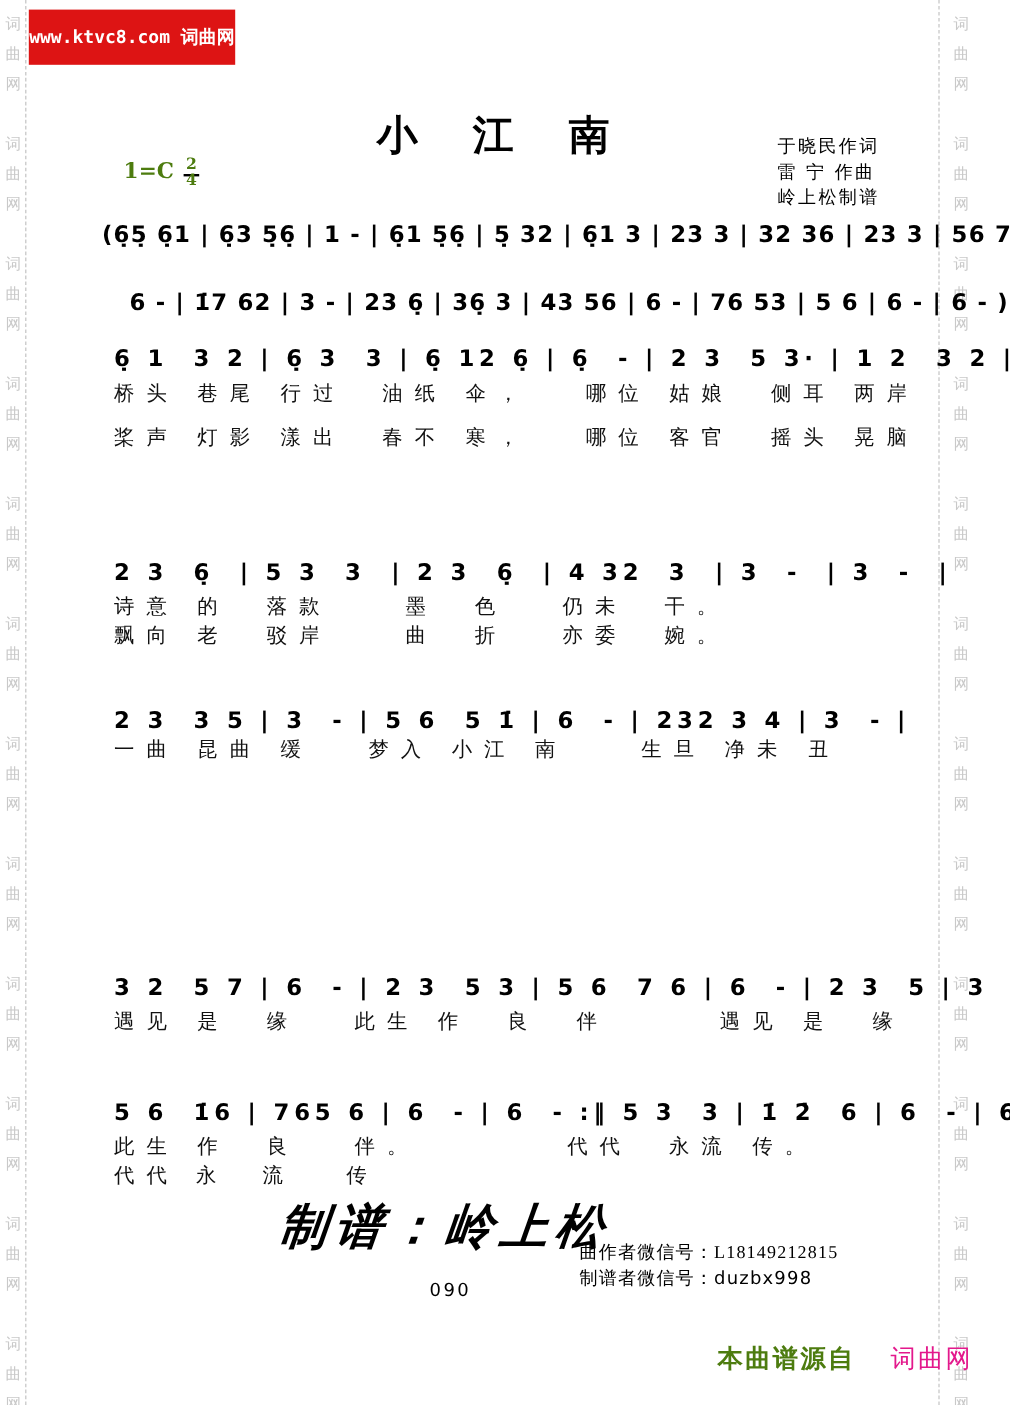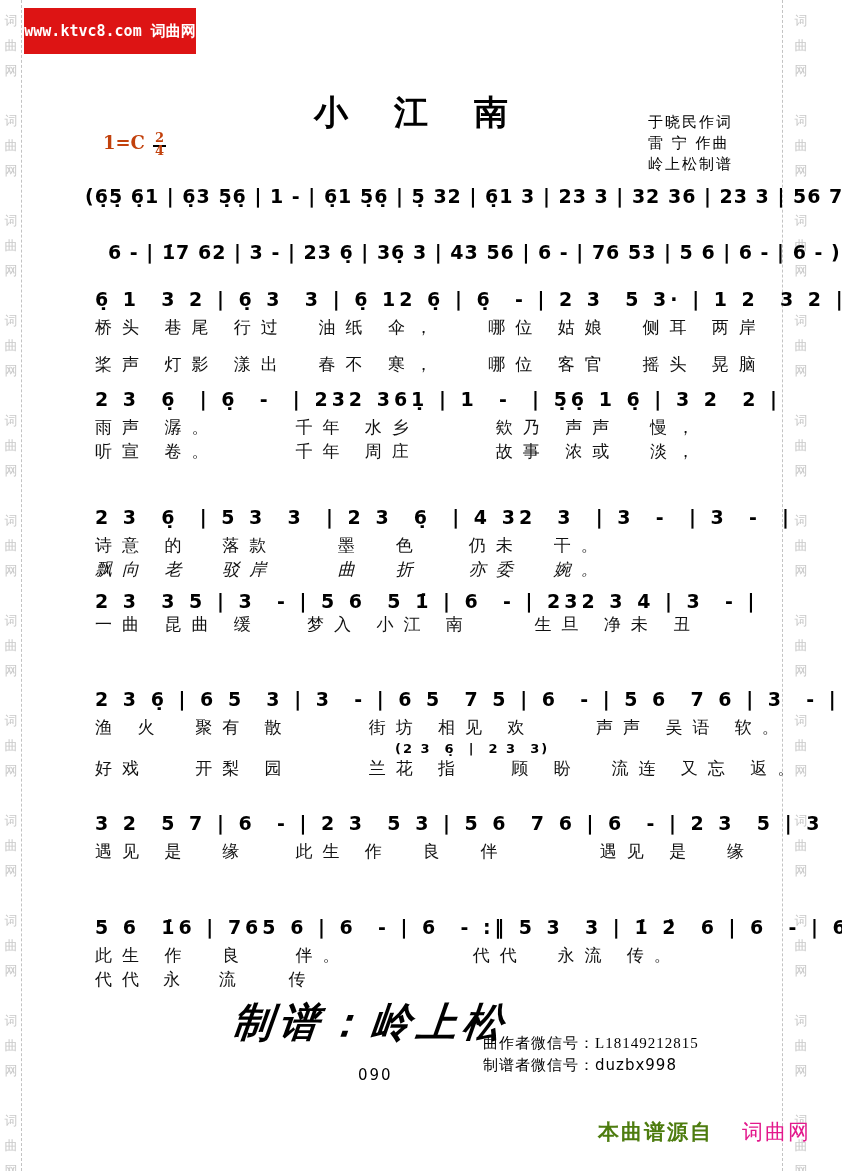--- a/index.html
+++ b/index.html
@@ -17,21 +17,21 @@
 
   
   .wm-box{position:absolute;left:8px;top:8px;width:172px;height:46px;background:#dd1414;
           color:#ffffff;display:flex;align-items:center;justify-content:center;
           font-family:"DejaVu Sans Mono","Liberation Mono",monospace;font-size:15px;font-weight:bold;margin-left:16px;}
 
   .title{position:absolute;left:80px;right:100px;top:90px;text-align:center;font-size:34px;
          font-weight:bold;letter-spacing:46px;text-indent:46px;color:#000;}
 
   .keysig{position:absolute;left:103px;top:131px;font-family:"DejaVu Serif","Liberation Serif",serif;
-          font-weight:bold;font-size:18px;color:#c2410c;}
+          font-weight:bold;font-size:18px;color:#4d7c0f;}
   .frac{display:inline-block;vertical-align:middle;text-align:center;margin-left:8px;
         font-size:13px;line-height:13px;font-weight:bold;}
   .frac .num{border-bottom:2px solid #000;padding:0 2px;}
 
   .credits{position:absolute;left:648px;top:112px;font-size:15px;line-height:21px;color:#000;
            letter-spacing:2px;white-space:pre;}
 
   .system{position:absolute;left:95px;width:670px;}
   .notes{font-weight:bold;font-size:19px;color:#000;white-space:pre;letter-spacing:1px;}
   .notes.wide{letter-spacing:4px;}
@@ -80,43 +80,32 @@
   <div class="system" style="left:108px;top:241px;">
     <div class="notes">6 - | 1̇7 62 | 3 - | 23 6̣ | 36̣ 3 | 43 56 | 6 - | 76 53 | 5 6 | 6 - | 6 - )</div>
   </div>
 
   <div class="system" style="top:288px;">
     <div class="notes wide">6̣ 1  3 2 | 6̣ 3  3 | 6̣ 12 6̣ | 6̣  - | 2 3  5 3· | 1 2  3 2 |</div>
     <div class="lyric">桥头 巷尾 行过  油纸 伞，   哪位 姑娘  侧耳 两岸</div>
     <div class="lyric" style="margin-top:14px;">桨声 灯影 漾出  春不 寒，   哪位 客官  摇头 晃脑</div>
   </div>
 
-  <div class="system" style="top:388px;">
-    <div class="notes wide">2 3  6̣  | 6̣  -  | 232 361̣ | 1  -  | 5̣6̣ 1 6̣ | 3 2  2 |</div>
-    <div class="lyric">雨声 潺。     千年 水乡     欸乃 声声  慢，</div>
-    <div class="lyric" style="margin-top:1px;">听宣 卷。     千年 周庄     故事 浓或  淡，</div>
-  </div>
 
-  <div class="system" style="top:506px;">
+  <div class="system" style="top:466px;">
     <div class="notes wide">2 3  6̣  | 5 3  3  | 2 3  6̣  | 4 32  3  | 3  -  | 3  -  |</div>
     <div class="lyric">诗意 的  落款    墨  色   仍未  干。</div>
-    <div class="lyric" style="margin-top:1px;font-style:italic;">飘向 老  驳岸    曲  折   亦委  婉。</div>
+    <div class="lyric" style="margin-top:1px;">飘向 老  驳岸    曲  折   亦委  婉。</div>
   </div>
 
   <div class="system" style="top:590px;">
     <div class="notes wide">2 3  3 5 | 3  - | 5 6  5 1̇ | 6  - | 232 3 4 | 3  - |</div>
     <div class="lyric" style="margin-top:1px;">一曲 昆曲 缓   梦入 小江 南    生旦 净未 丑</div>
   </div>
 
-  <div class="system" style="top:688px;">
-    <div class="notes wide">2 3 6̣ | 6 5  3 | 3  - | 6 5  7 5 | 6  - | 5 6  7 6 | 3  - |</div>
-    <div class="lyric">渔 火  聚有 散     街坊 相见 欢    声声 吴语 软。</div>
-    <div class="notes small" style="margin:2px 0 0 300px;">(2 3  6̣  |  2 3  3)</div>
-    <div class="lyric" style="margin-top:1px;">好戏   开梨 园     兰花 指   顾 盼  流连 又忘 返。</div>
-  </div>
 
   <div class="system" style="top:812px;">
     <div class="notes wide">3 2  5 7 | 6  - | 2 3  5 3 | 5 6  7 6 | 6  - | 2 3  5 | 3  - |</div>
     <div class="lyric">遇见 是  缘   此生 作  良  伴      遇见 是  缘</div>
   </div>
 
   <div class="system" style="top:916px;">
     <div class="notes wide">5 6  1̇6 | 765 6 | 6  - | 6  - :‖ 5 3  3 | 1̇ 2̇  6 | 6  - | 6  - ‖</div>
     <div class="lyric">此生 作  良   伴。        代代  永流 传。</div>
     <div class="lyric" style="margin-top:1px;font-family:Liberation Serif, serif;">代代 永  流   传</div>

